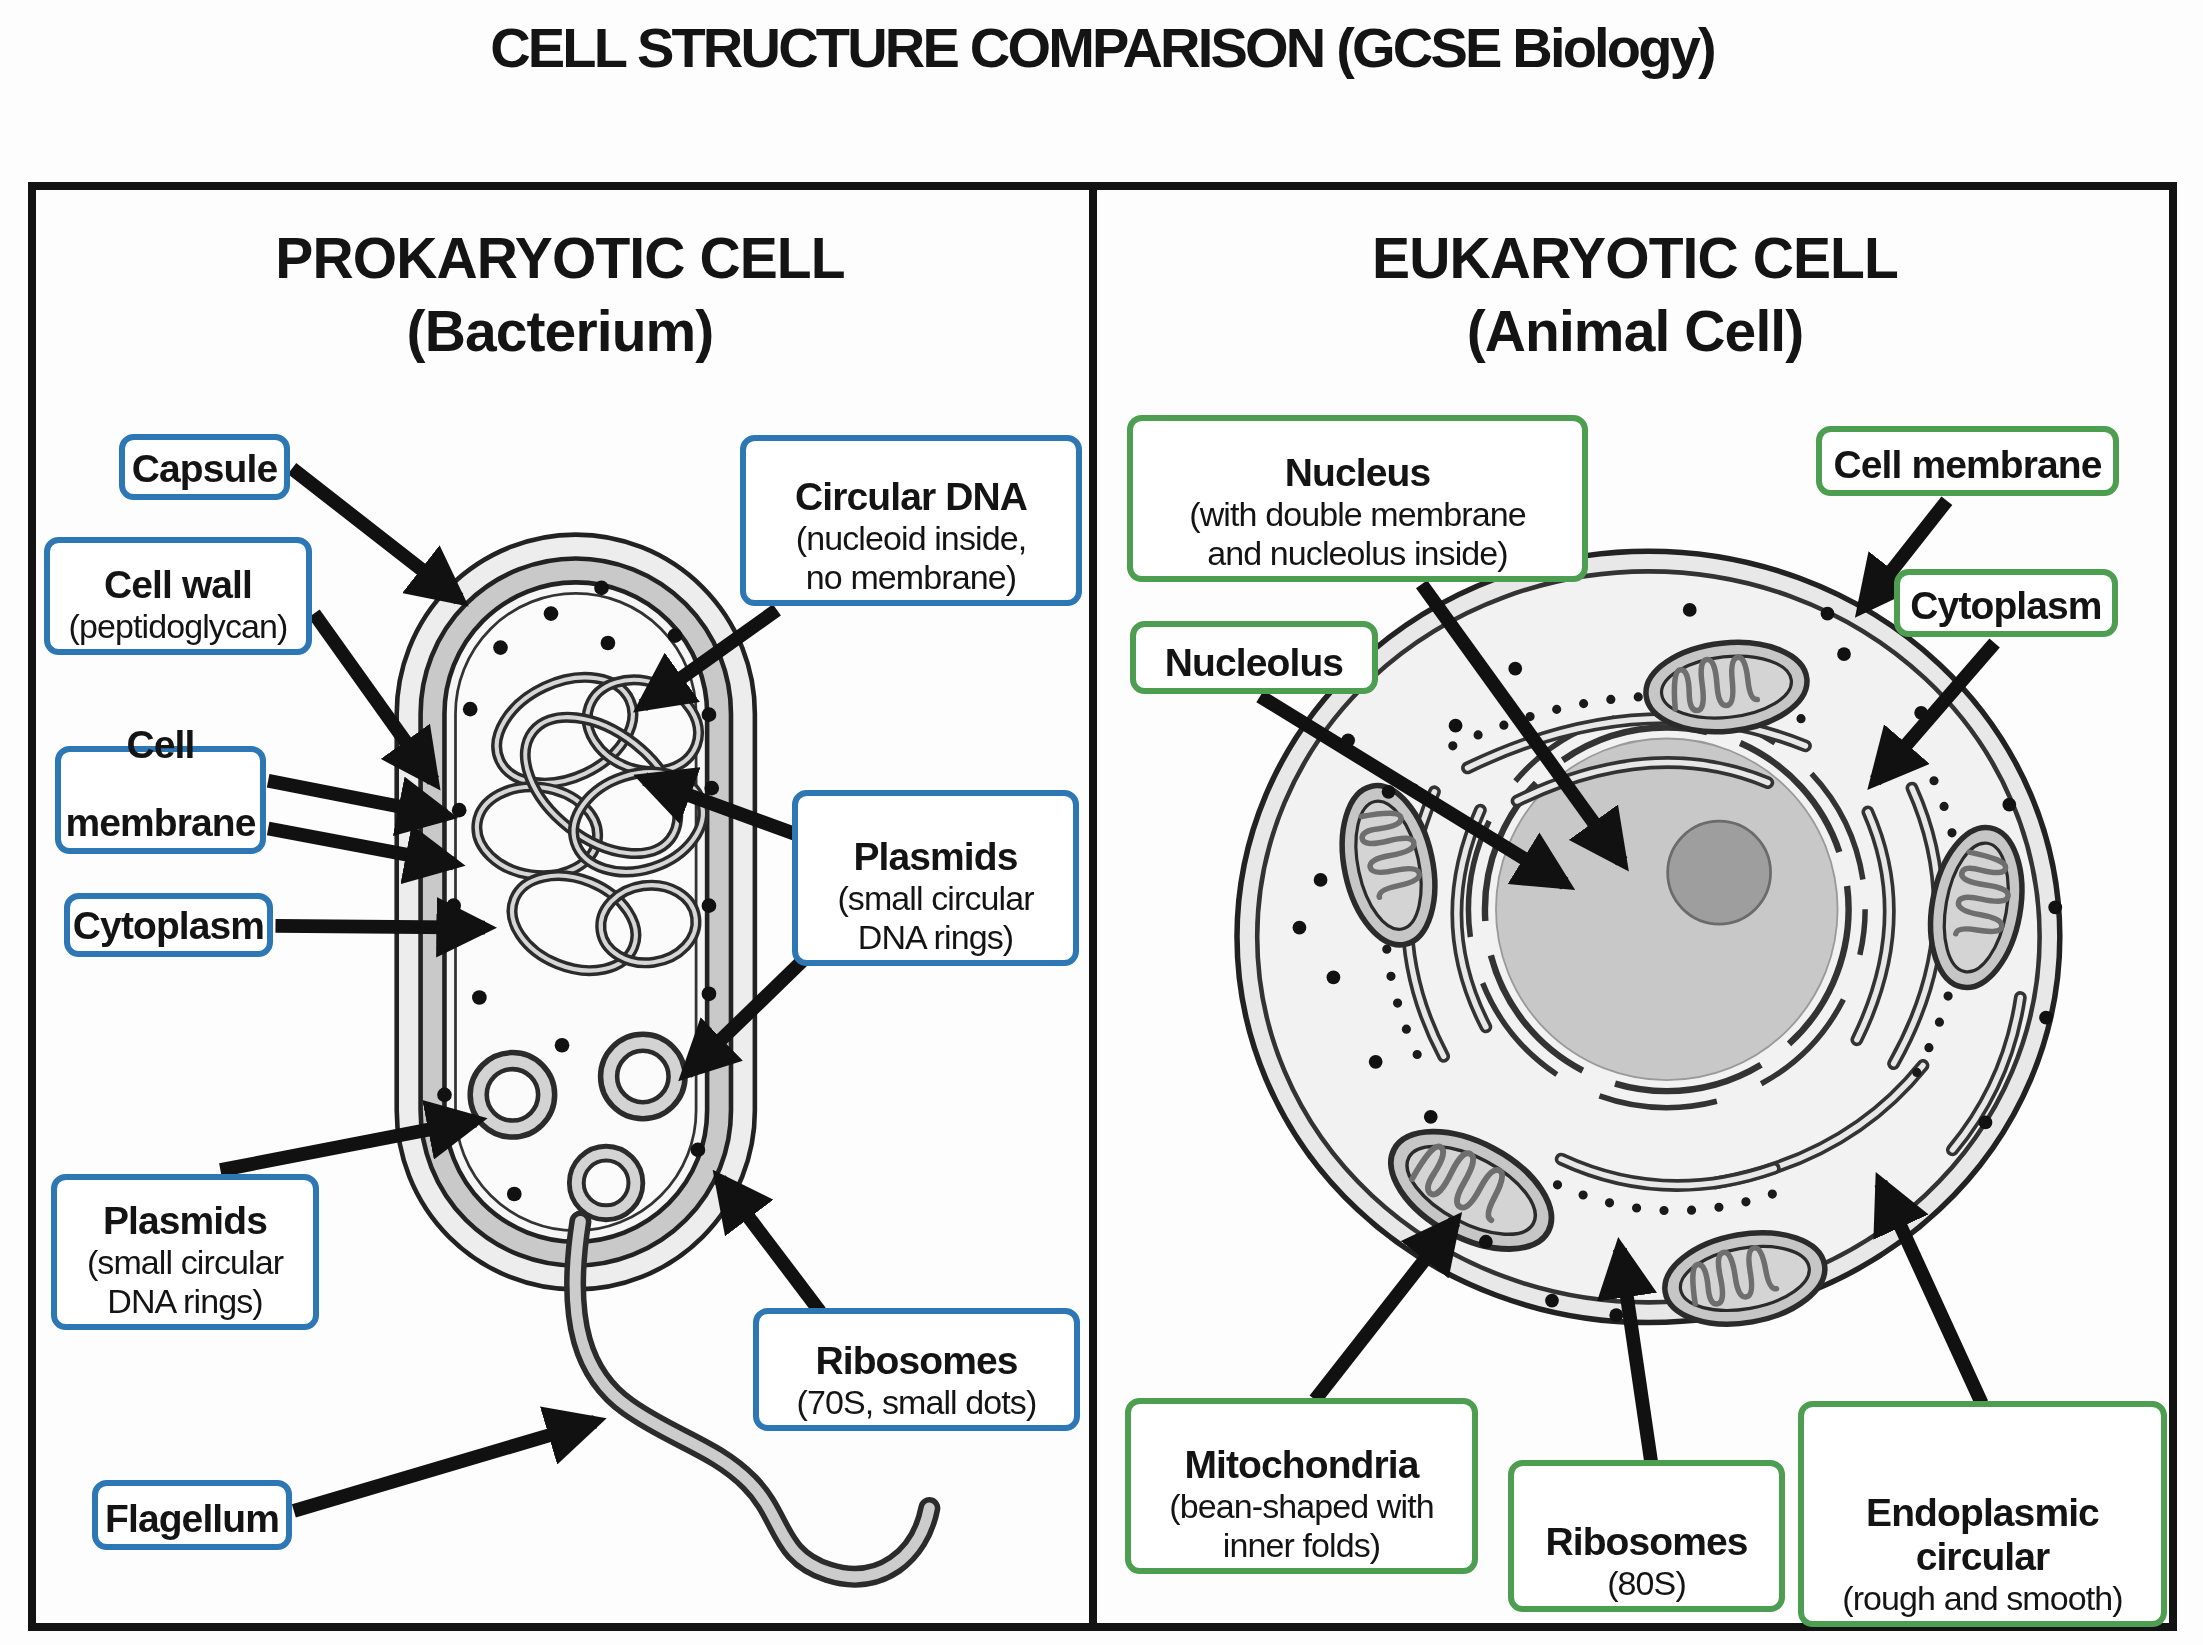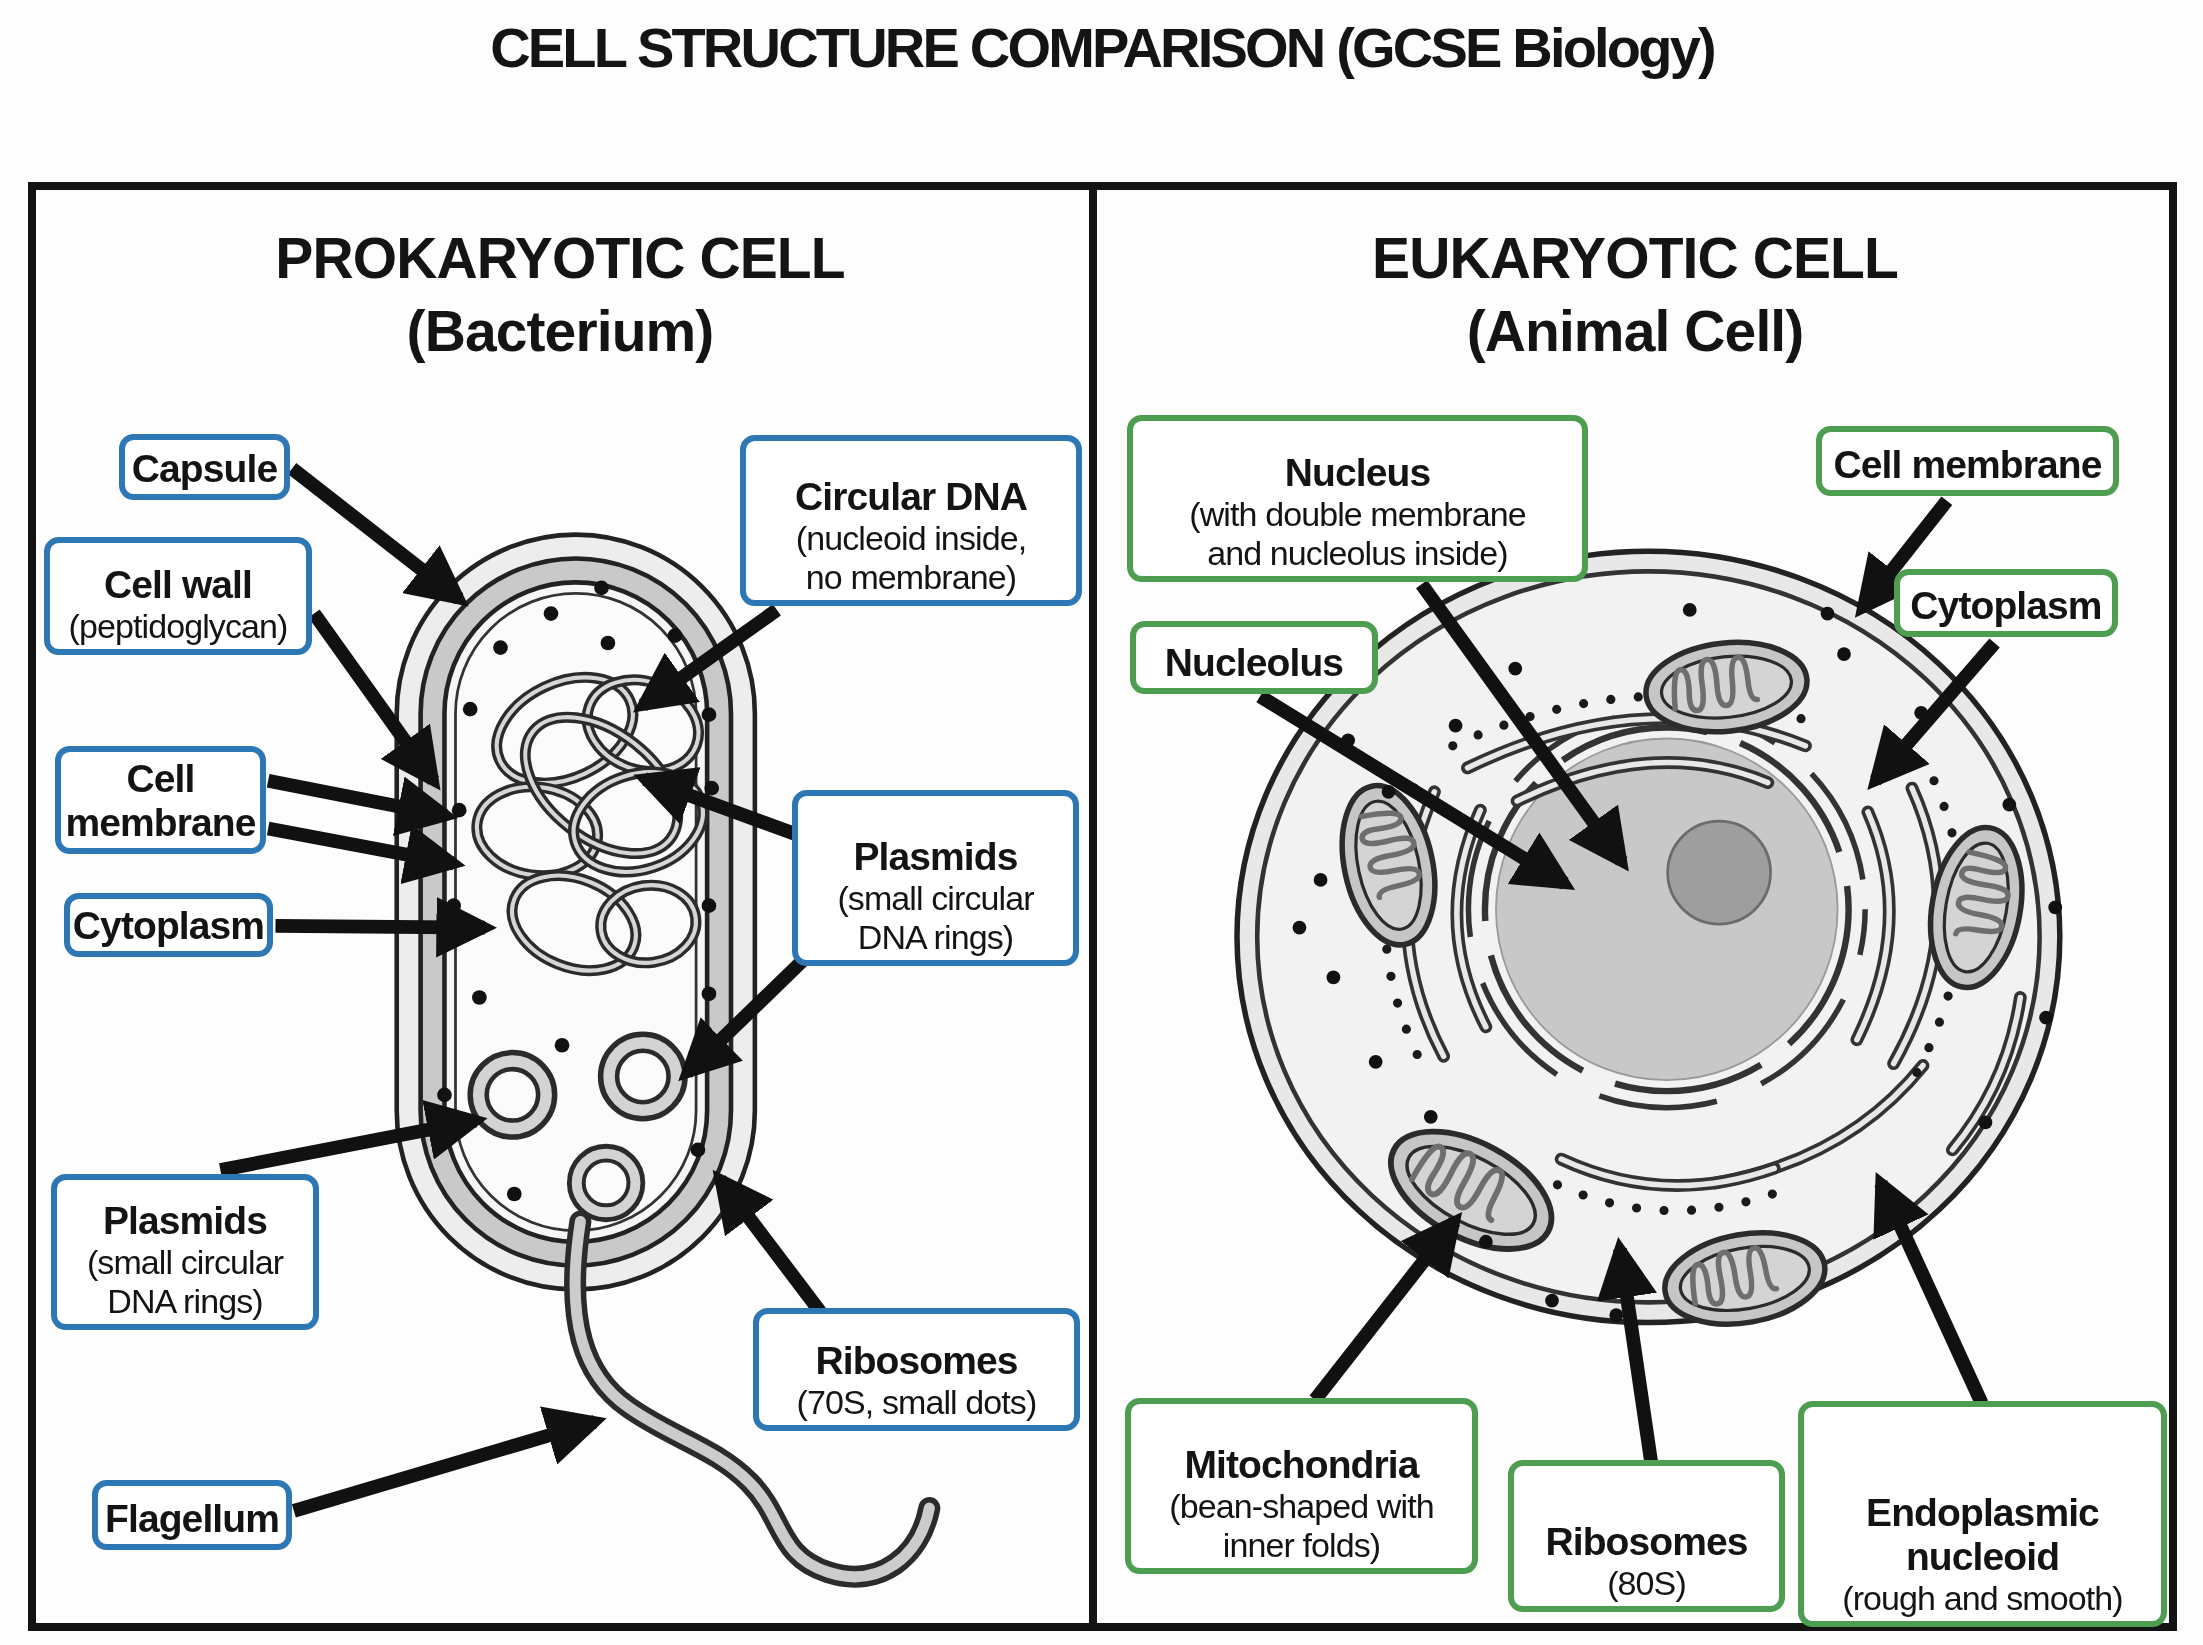--- a/index.html
+++ b/index.html
@@ -201,21 +201,21 @@
 
   <div class="lbl blue" style="left:119px;top:434px;width:171px;height:66px;">
     <div class="t">Capsule</div>
   </div>
 
   <div class="lbl blue" style="left:44px;top:537px;width:268px;height:118px;">
     <div class="t">Cell wall</div>
     <div class="s">(peptidoglycan)</div>
   </div>
 
-  <div class="lbl blue" style="left:55px;top:746px;width:211px;height:108px;">
+  <div class="lbl blue" style="left:55px;top:746px;width:211px;height:108px;gap:34px;">
     <div class="t">Cell</div>
     <div class="t">membrane</div>
   </div>
 
   <div class="lbl blue" style="left:64px;top:893px;width:209px;height:64px;">
     <div class="t">Cytoplasm</div>
   </div>
 
   <div class="lbl blue" style="left:51px;top:1174px;width:268px;height:156px;">
     <div class="t">Plasmids</div>
@@ -268,18 +268,18 @@
     <div class="s">inner folds)</div>
   </div>
 
   <div class="lbl green" style="left:1508px;top:1460px;width:277px;height:152px;">
     <div class="t">Ribosomes</div>
     <div class="s">(80S)</div>
   </div>
 
   <div class="lbl green" style="left:1798px;top:1401px;width:369px;height:226px;">
     <div class="t">Endoplasmic</div>
-    <div class="t">nucleoid</div>
+    <div class="t">circular</div>
     <div class="s">(rough and smooth)</div>
   </div>
 
 </div>
 
 
 </body></html>

